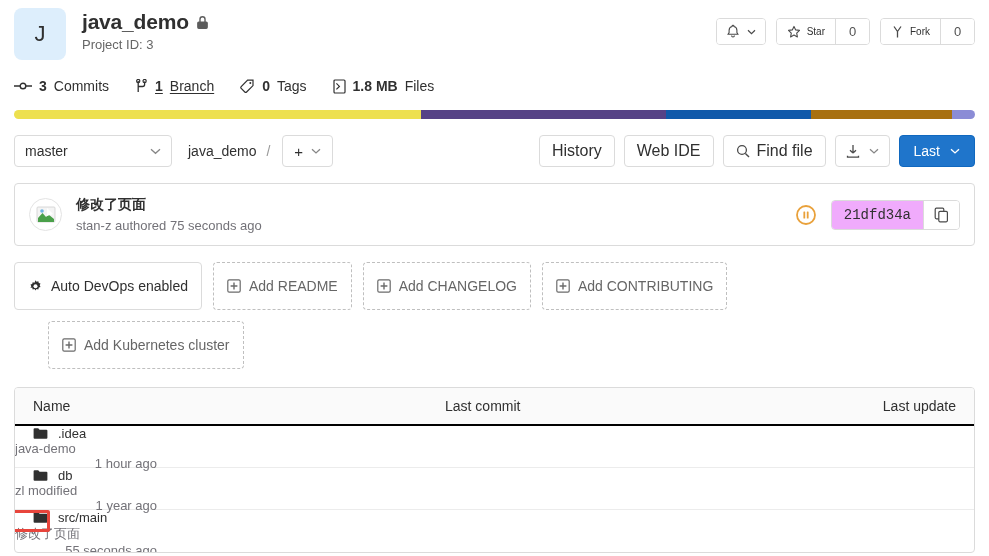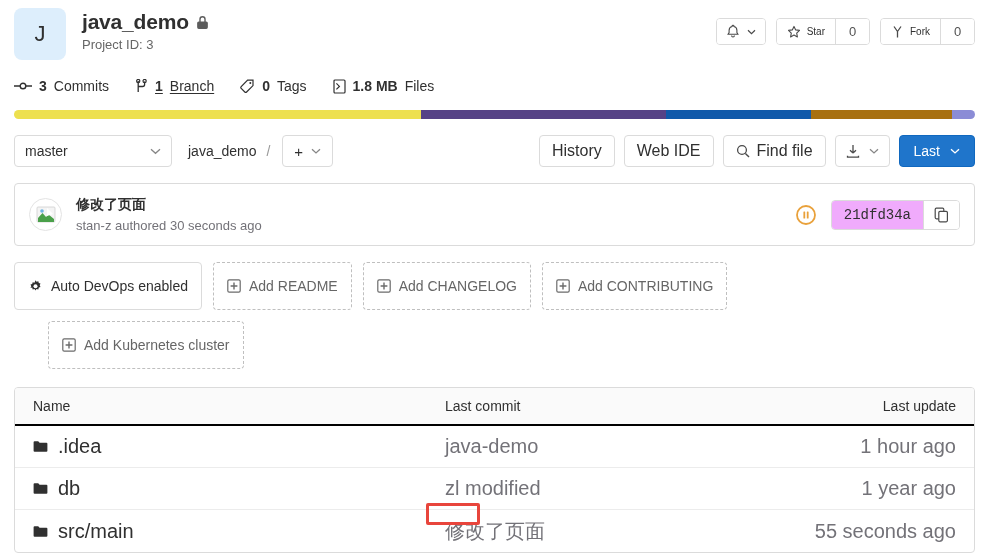--- a/index.html
+++ b/index.html
@@ -105,22 +105,22 @@
   .qa-btn.dashed { border:1px dashed #bfbfbf; color:#666; }
   .qa-row2 { margin-top:11px;margin-left:34px; }
 
   
   .files { margin-top:18px; border:1px solid #dbdbdb; border-radius:4px; overflow:hidden; background:#fff; }
   .files-head {
     display:flex; align-items:center; height:38px; background:#fafafa;
     border-bottom:2px solid #000000; font-size:14px; color:#303030;
   }
   .files-row {
-    display:flex; align-items:center; height:42px;
-    border-bottom:1px solid #ececec; font-size:20px;
+    display:flex; height:42px;
+    border-bottom:1px solid #ececec; font-size:13px;flex-direction:column;
   }
   .files-row:last-child { border-bottom:none; }
   .col-name { width:430px; padding-left:18px; display:flex; align-items:center; gap:10px; }
   .col-commit { flex:1 1 auto; color:#737278; position:relative; }
   .col-update { width:160px; text-align:right; padding-right:18px; color:#737278; }
   .files-head .col-commit, .files-head .col-update, .files-head .col-name { color:#303030; }
   .fname { color:#303030; }
   .highlight-box {
     position:absolute; left:-19px; top:-15px;
     border:3px solid #e8453c; border-radius:2px;
@@ -324,21 +324,21 @@
       <svg width="20" height="18" viewBox="0 0 20 18">
         <rect x="1" y="1" width="18" height="15" rx="1" fill="#f4f4f4" stroke="#cfcfcf" stroke-width="0.8"></rect>
         <path d="M2 12l4.5-5 3.5 4 2.5-2.5L18 13v3H2z" fill="#4aa04a"></path>
         <circle cx="6" cy="5" r="1.8" fill="#6fb3e0"></circle>
         <path d="M11 2l6 6-6 2z" fill="#ffffff"></path>
       </svg>
     </div>
 
     <div class="commit-text">
       <div class="commit-title">修改了页面</div>
-      <div class="commit-sub">stan-z authored 30 seconds ago</div>
+      <div class="commit-sub">stan-z authored 75 seconds ago</div>
     </div>
 
     <div class="commit-right">
       <span class="pipeline-icon">
         <svg width="22" height="22" viewBox="0 0 22 22">
             <circle cx="11" cy="11" r="9" fill="none" stroke="#e9a13b" stroke-width="1.8"></circle>
             <rect x="8.4" y="7.4" width="1.8" height="7.2" rx="0.6" fill="#e9a13b"></rect>
             <rect x="11.8" y="7.4" width="1.8" height="7.2" rx="0.6" fill="#e9a13b"></rect>
           </svg>
       </span>

